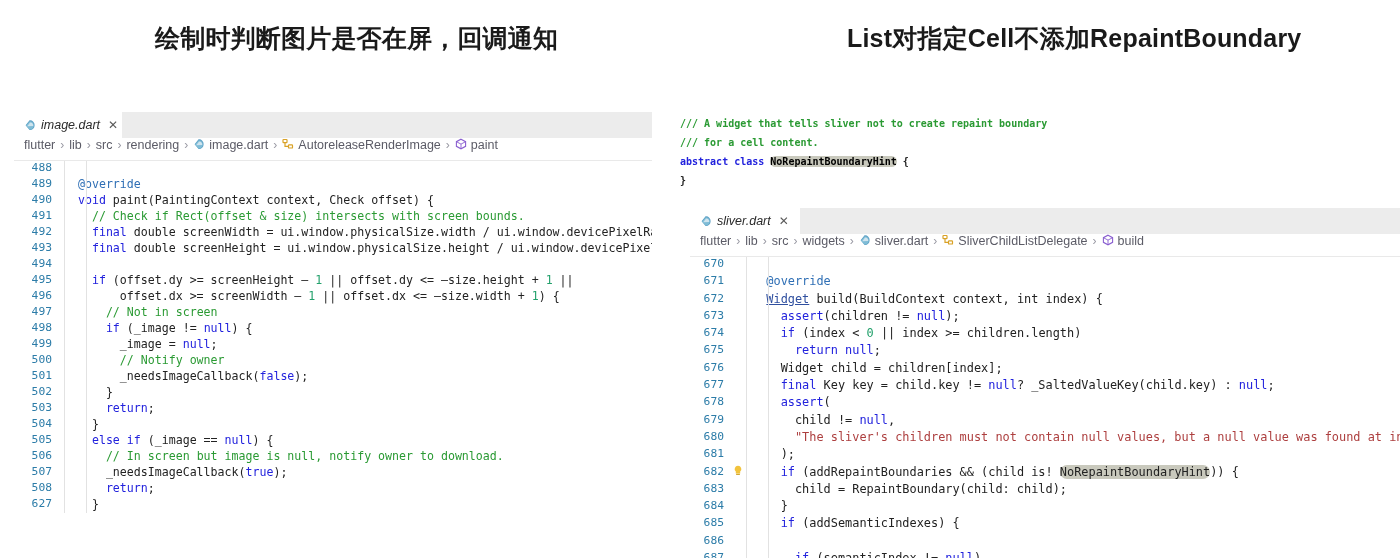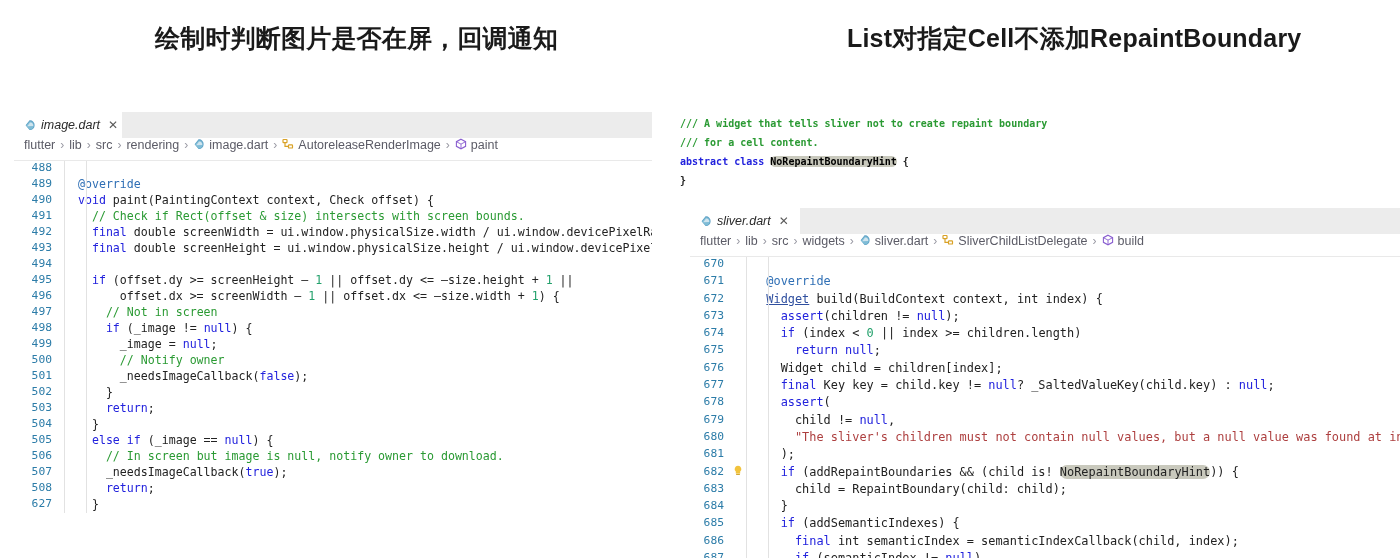--- a/index.html
+++ b/index.html
@@ -311,16 +311,16 @@
       <div class="code-row"><div class="gutter">679</div><div class="gutter-mark"></div><div class="codeline"><span class="plain">      child != </span><span class="kw">null</span><span class="plain">,</span></div></div>
       <div class="code-row"><div class="gutter">680</div><div class="gutter-mark"></div><div class="codeline"><span class="plain">      </span><span class="str">"The sliver's children must not contain null values, but a null value was found at index $index"</span></div></div>
       <div class="code-row"><div class="gutter">681</div><div class="gutter-mark"></div><div class="codeline"><span class="plain">    );</span></div></div>
       <div class="code-row"><div class="gutter">682</div><div class="gutter-mark"><svg width="10" height="12" viewBox="0 0 10 12">
             <path d="M5 0.8 A3.3 3.3 0 0 1 7.2 6.6 L7.2 8.4 L2.8 8.4 L2.8 6.6 A3.3 3.3 0 0 1 5 0.8 Z" fill="#f2c33c"></path>
             <rect x="3.1" y="8.8" width="3.8" height="1.1" fill="#cf9f1c"></rect>
           </svg></div><div class="codeline"><span class="plain">    </span><span class="kw">if</span><span class="plain"> (addRepaintBoundaries &amp;&amp; (child is! </span><span class="hl">NoRepaintBoundaryHint</span><span class="plain">)) {</span></div></div>
       <div class="code-row"><div class="gutter">683</div><div class="gutter-mark"></div><div class="codeline"><span class="plain">      child = RepaintBoundary(child: child);</span></div></div>
       <div class="code-row"><div class="gutter">684</div><div class="gutter-mark"></div><div class="codeline"><span class="plain">    }</span></div></div>
       <div class="code-row"><div class="gutter">685</div><div class="gutter-mark"></div><div class="codeline"><span class="plain">    </span><span class="kw">if</span><span class="plain"> (addSemanticIndexes) {</span></div></div>
-      <div class="code-row"><div class="gutter">686</div><div class="gutter-mark"></div><div class="codeline"><span class="plain">      </span><span class="kw">final</span><span class="plain"> int semanticIndex = semanticIndexCallback(child, index);</span></div></div>
+      <div class="code-row"><div class="gutter">686</div><div class="gutter-mark"></div></div>
       <div class="code-row"><div class="gutter">687</div><div class="gutter-mark"></div><div class="codeline"><span class="plain">      </span><span class="kw">if</span><span class="plain"> (semanticIndex != </span><span class="kw">null</span><span class="plain">)</span></div></div>
     </div>
 </div>
 
 </body></html>

